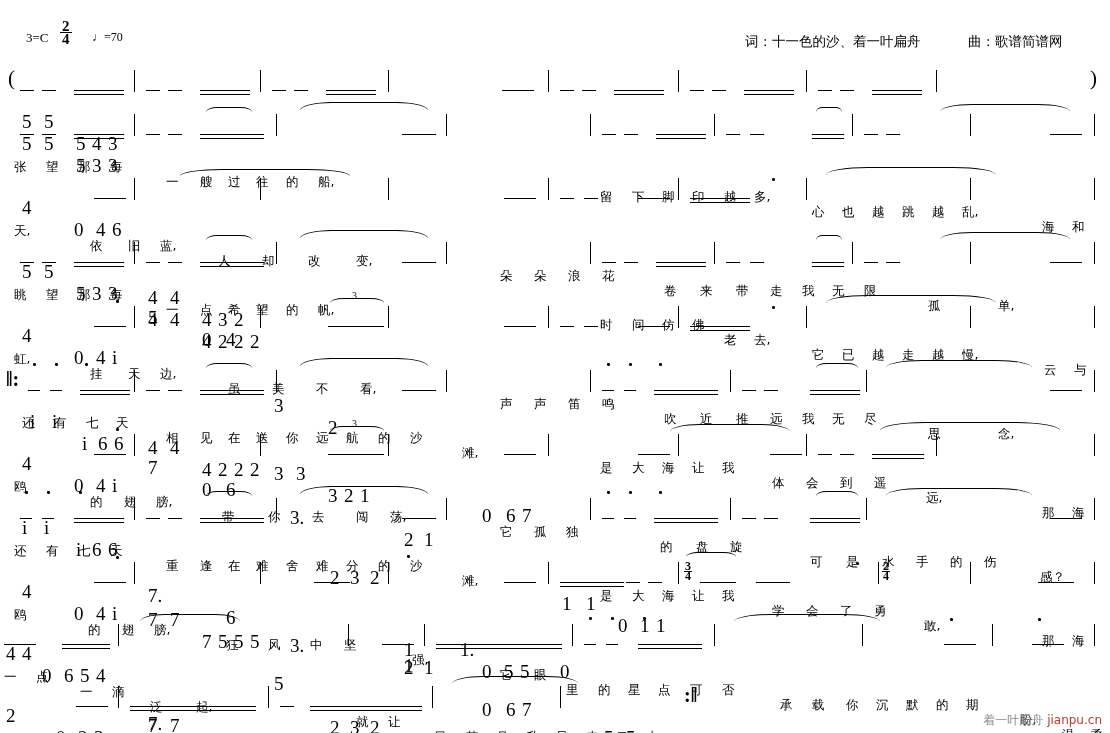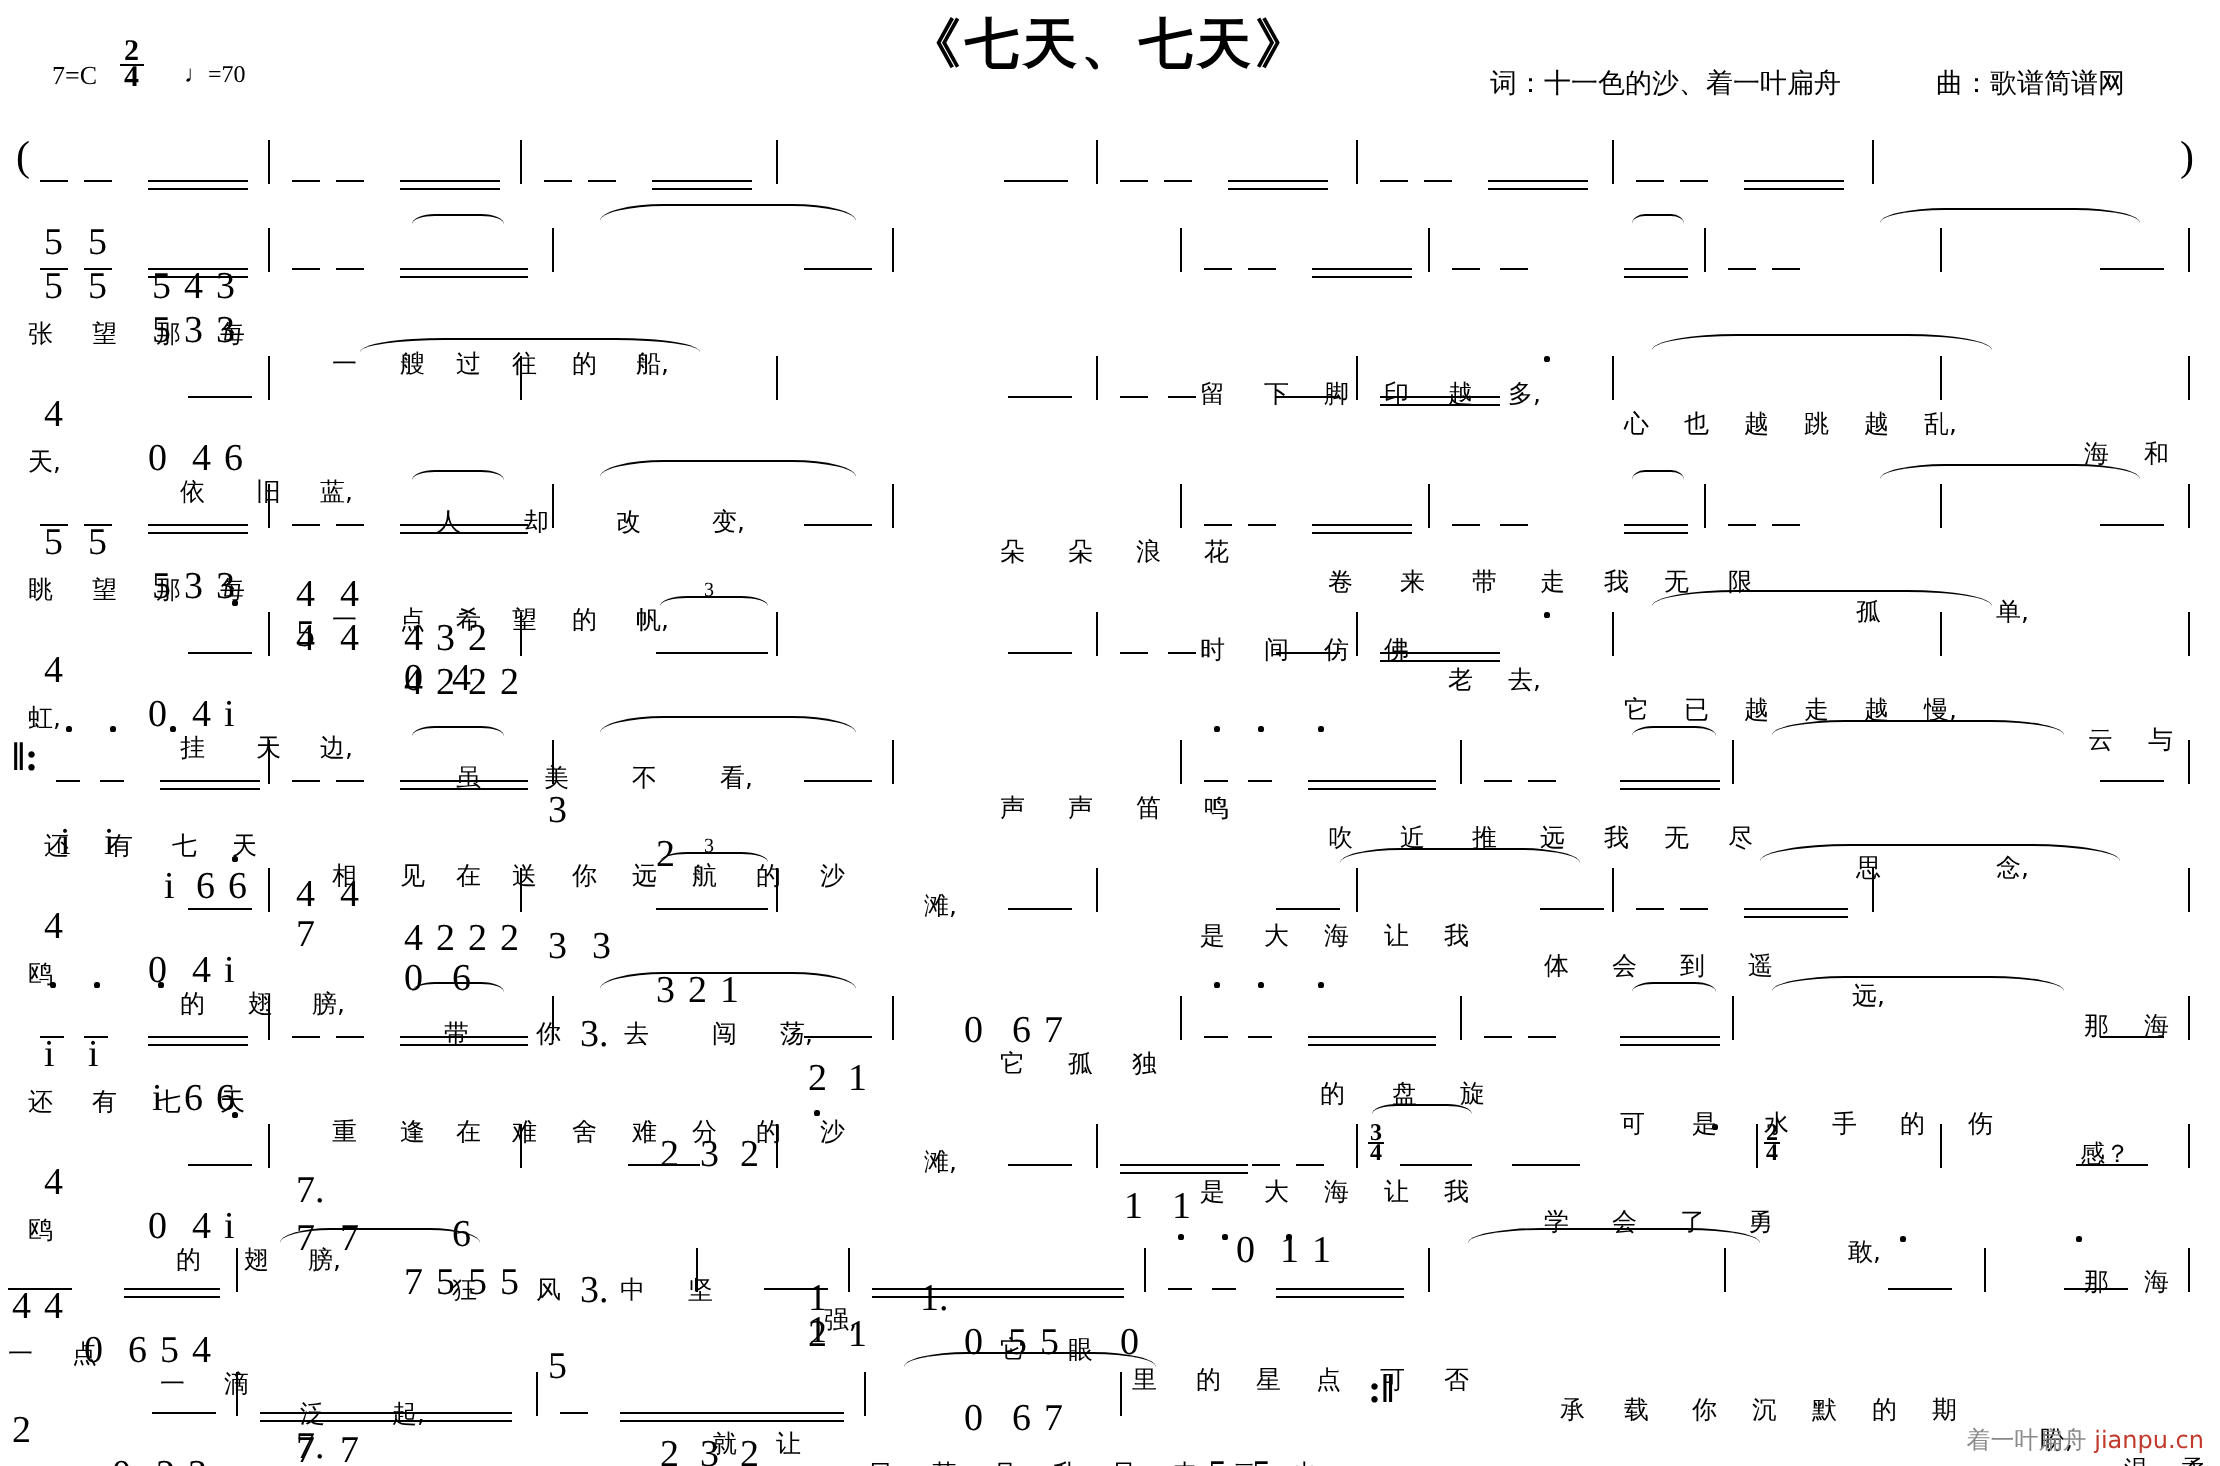--- a/index.html
+++ b/index.html
@@ -38,23 +38,22 @@
   .meterin .den{display:block;padding:0 1px;}
   .repL{position:absolute;font-size:20px;font-weight:bold;}
   .wm{position:absolute;right:8px;bottom:4px;font-size:12px;color:#8a8a8a;font-family:"DejaVu Sans",sans-serif;}
   .wm b{color:#c0392b;font-weight:normal;}
 </style>
 </head>
 <body>
 
 <div id="sheet">
 
-  <div class="title">《七天、七天》</div>
-
-  <div class="key">7=C</div>
+
+  <div class="key">3=C</div>
   <div class="meter">
     <div class="num">2</div>
     <div class="den">4</div>
   </div>
   <div class="tempo">
     <span>♩=</span><span>70</span>
   </div>
   <div class="credits-l">词：十一色的沙、着一叶扁舟</div>
   <div class="credits-r">曲：歌谱简谱网</div>
 

